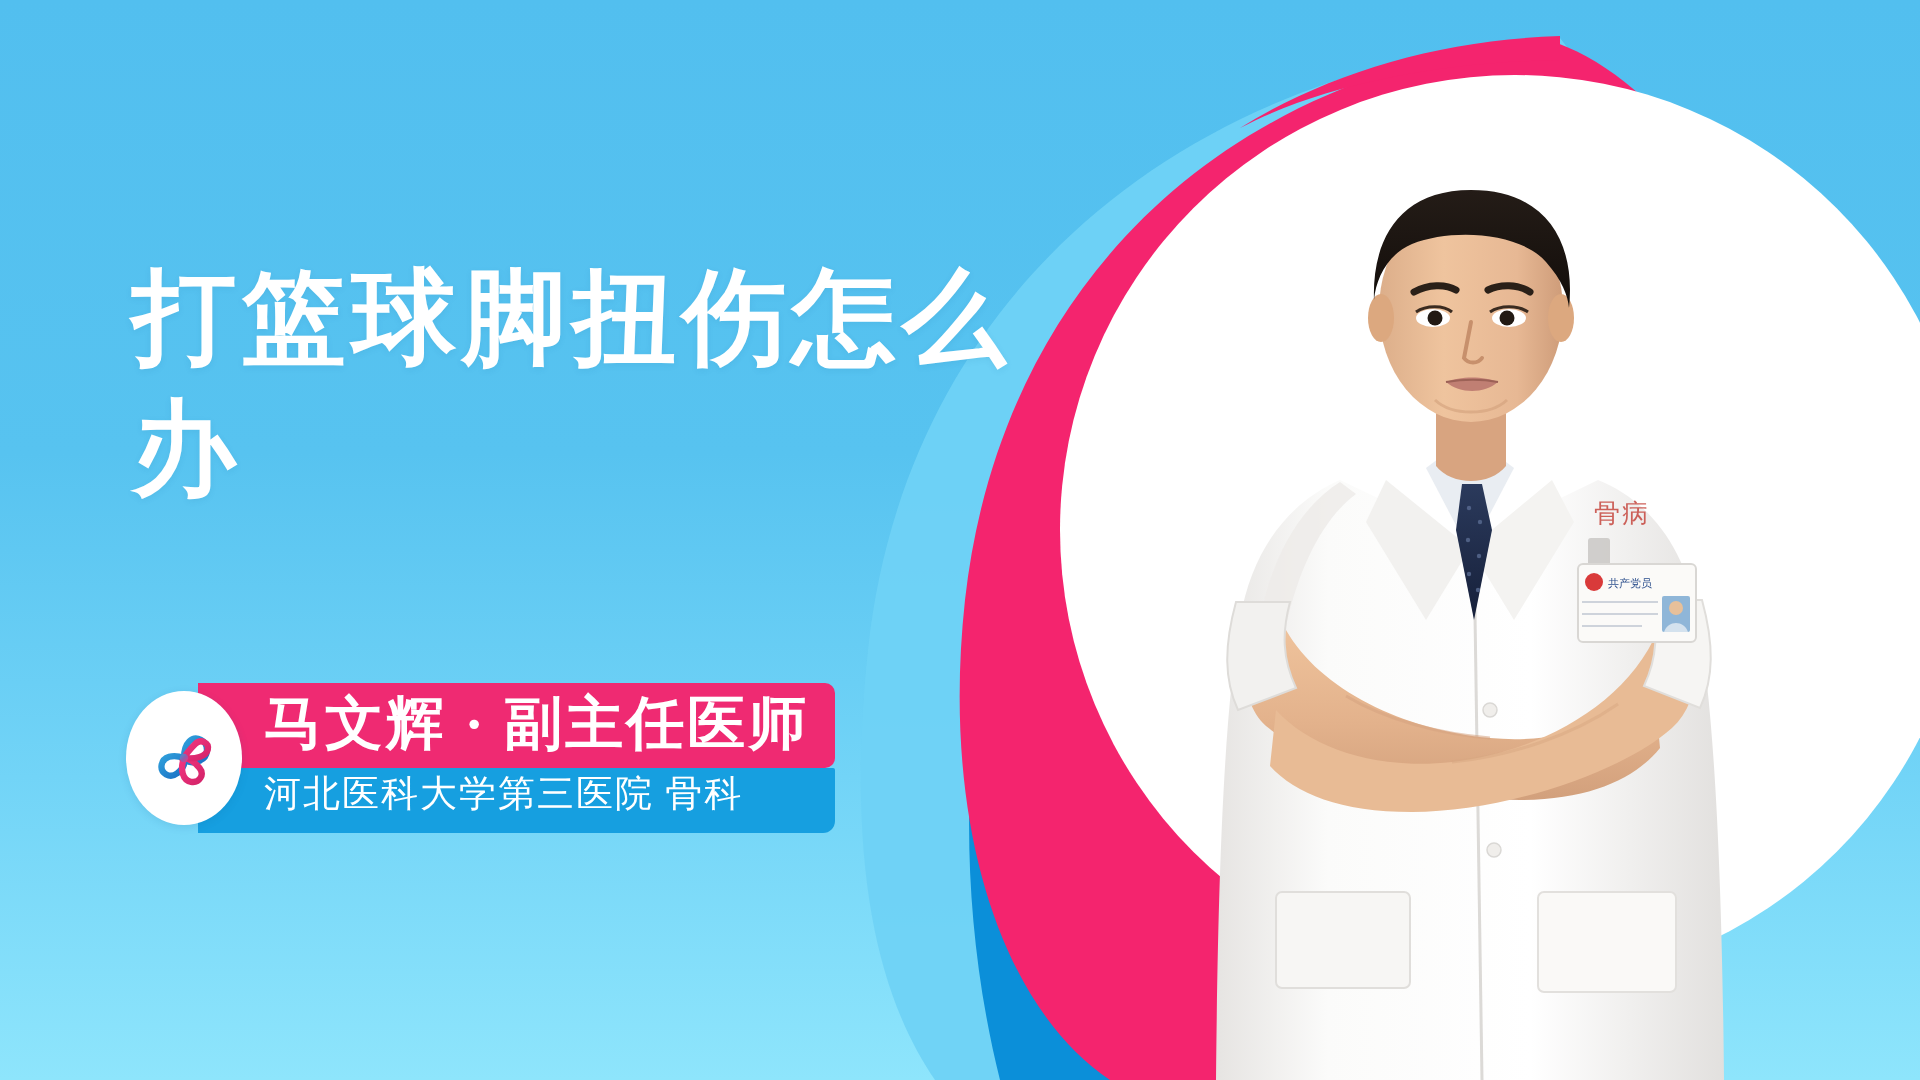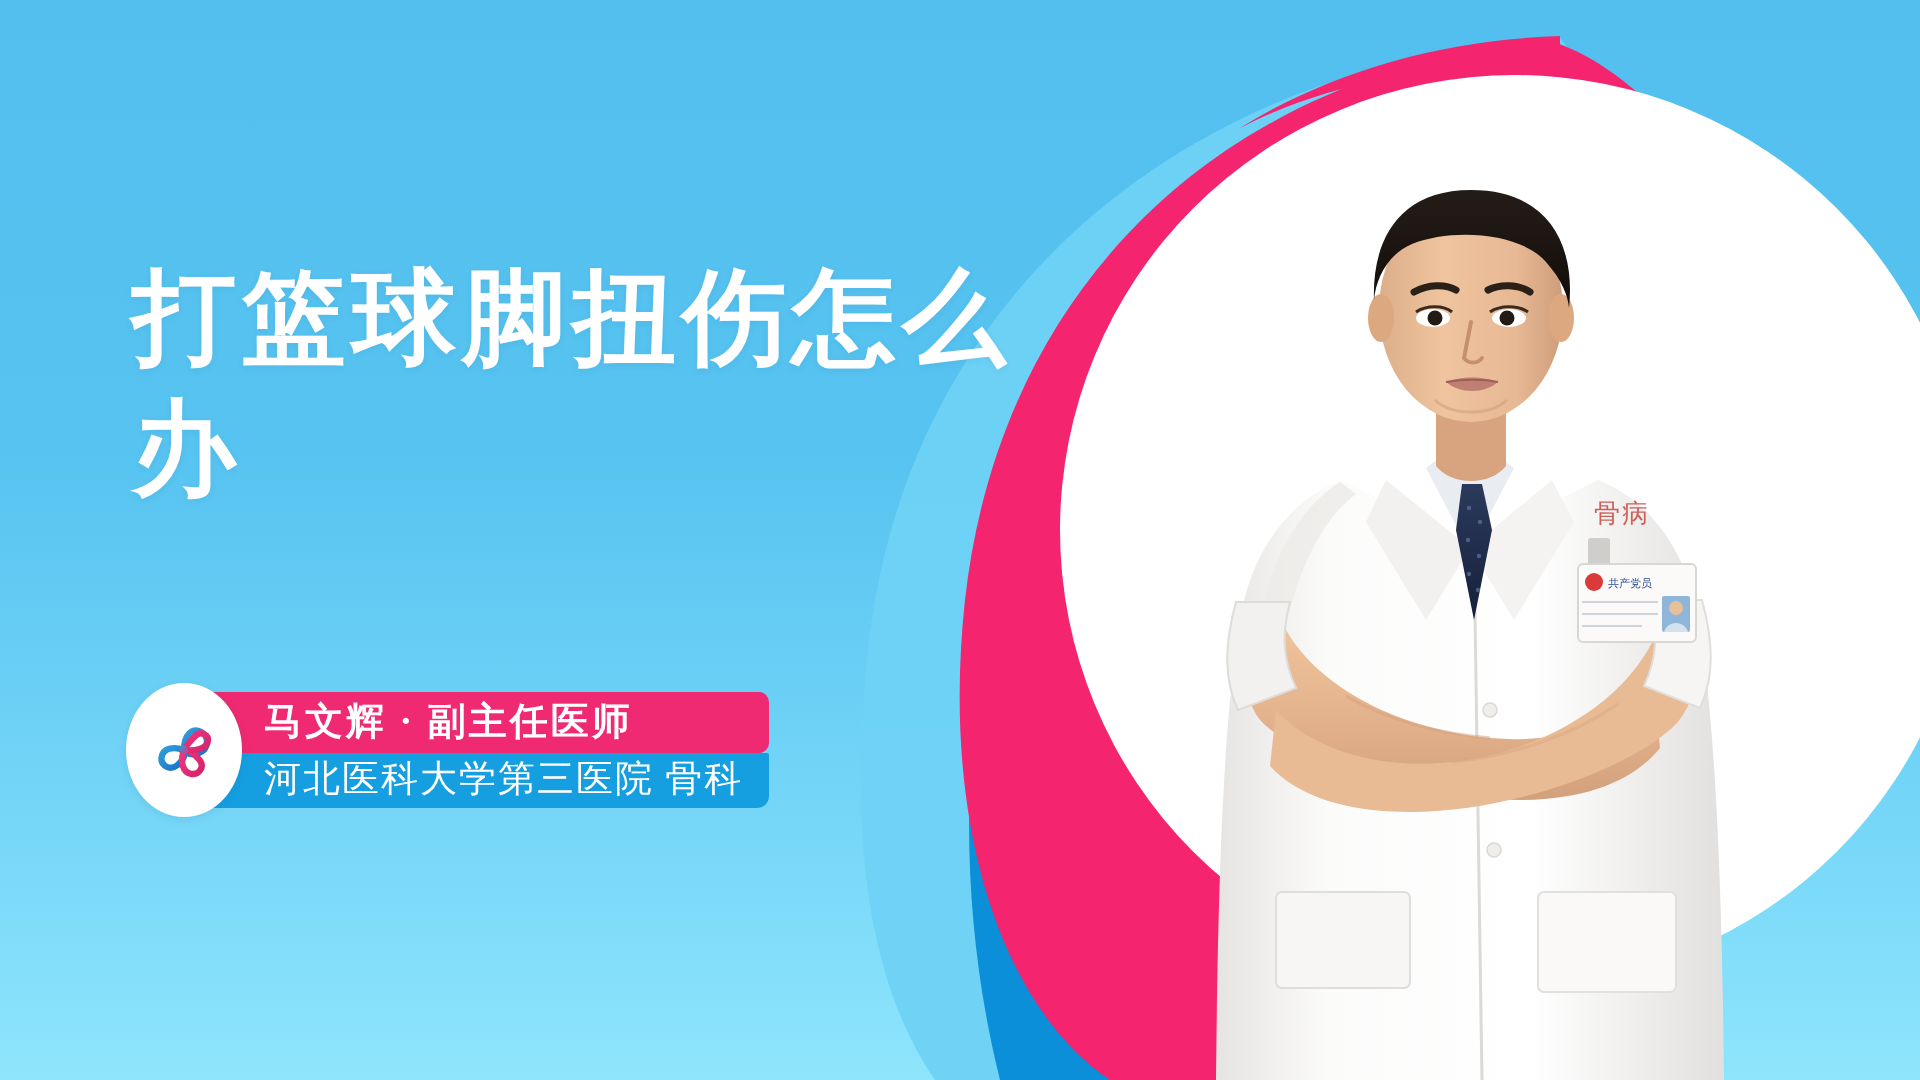--- a/index.html
+++ b/index.html
@@ -70,32 +70,32 @@
     position:relative;
     margin-left:-44px;
     z-index:2;
   }
   .band-pink{
     background:#EF2A72;
     border-top-right-radius:10px;
     border-bottom-right-radius:10px;
     padding:6px 26px 8px 66px;
     color:#fff;
-    font-size:38px;
+    font-size:58px;
     line-height:1.22;
     letter-spacing:3px;
     font-weight:700;
     white-space:nowrap;
     font-family:"Liberation Serif","DejaVu Serif",serif;
   }
   .band-blue{
     background:#169FE0;
     border-bottom-right-radius:12px;
     border-top-right-radius:2px;
-    padding:3px 26px 6px 66px;
+    padding:3px 26px 16px 66px;
     color:#fff;
     font-size:37px;
     line-height:1.24;
     letter-spacing:2px;
     white-space:nowrap;
     font-family:"Liberation Serif","DejaVu Serif",serif;
   }
 </style>
 </head>
 <body>

